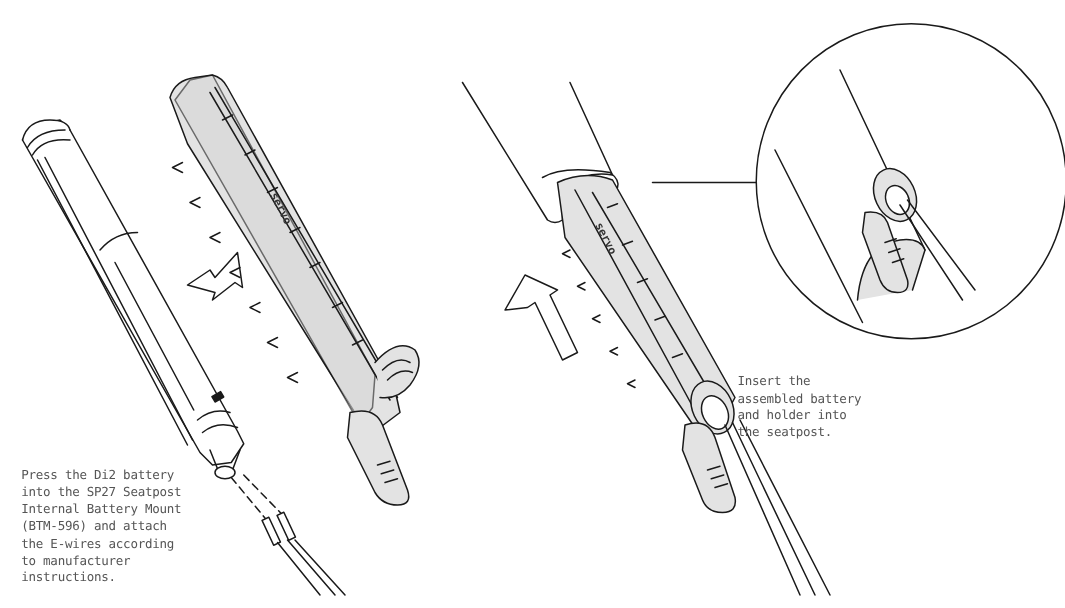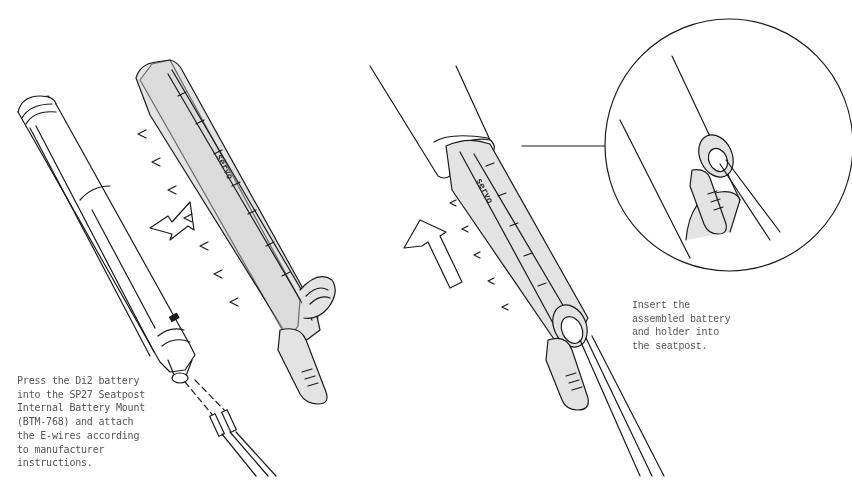--- a/index.html
+++ b/index.html
@@ -1,19 +1,19 @@
 <!DOCTYPE html>
 <html><head>
 <meta charset="utf-8">
 <style>
   html, body { margin:0; padding:0; background:#ffffff; }
   body { width:852px; height:486px; position:relative; overflow:hidden; font-family:"DejaVu Sans Mono", monospace; }
   .caption { position:absolute; color:#555; font-family:"DejaVu Sans Mono", "Liberation Mono", monospace; font-size:10px; line-height:13.7px; white-space:pre; letter-spacing:-0.2px; }
   #cap1 { left:17px; top:374px; }
-  #cap2 { left:632px; top:299px;font-family:Liberation Mono, monospace; }
+  #cap2 { left:590px; top:299px; }
   svg { position:absolute; left:0; top:0; }
 </style>
 </head>
 <body>
 
 <svg width="852" height="486" viewBox="0 0 852 486">
   <g stroke="#1a1a1a" stroke-width="1.2" fill="none" stroke-linejoin="round" stroke-linecap="round">
 
     <g>
       <path d="M18,112 L28,100 L48,96 L56,104 L190,345 L195,355 L185,370 L170,372 L160,362 Z" fill="#ffffff"></path>
@@ -95,20 +95,20 @@
       <path d="M692,170 Q706,168 710,178 L726,224 Q728,234 718,234 Q708,234 704,224 L690,186 Z" fill="#e3e3e3"></path>
       <path d="M708,194 l9,-3 M711,202 l9,-3 M714,210 l9,-3"></path>
       <path d="M720,164 L770,240 M726,160 L780,232"></path>
     </g>
   </g>
 </svg>
 
 <div id="cap1" class="caption">Press the Di2 battery
 into the SP27 Seatpost
 Internal Battery Mount
-(BTM-768) and attach
+(BTM-596) and attach
 the E-wires according
 to manufacturer
 instructions.</div>
 <div id="cap2" class="caption">Insert the
 assembled battery
 and holder into
 the seatpost.</div>
 
 </body></html>

